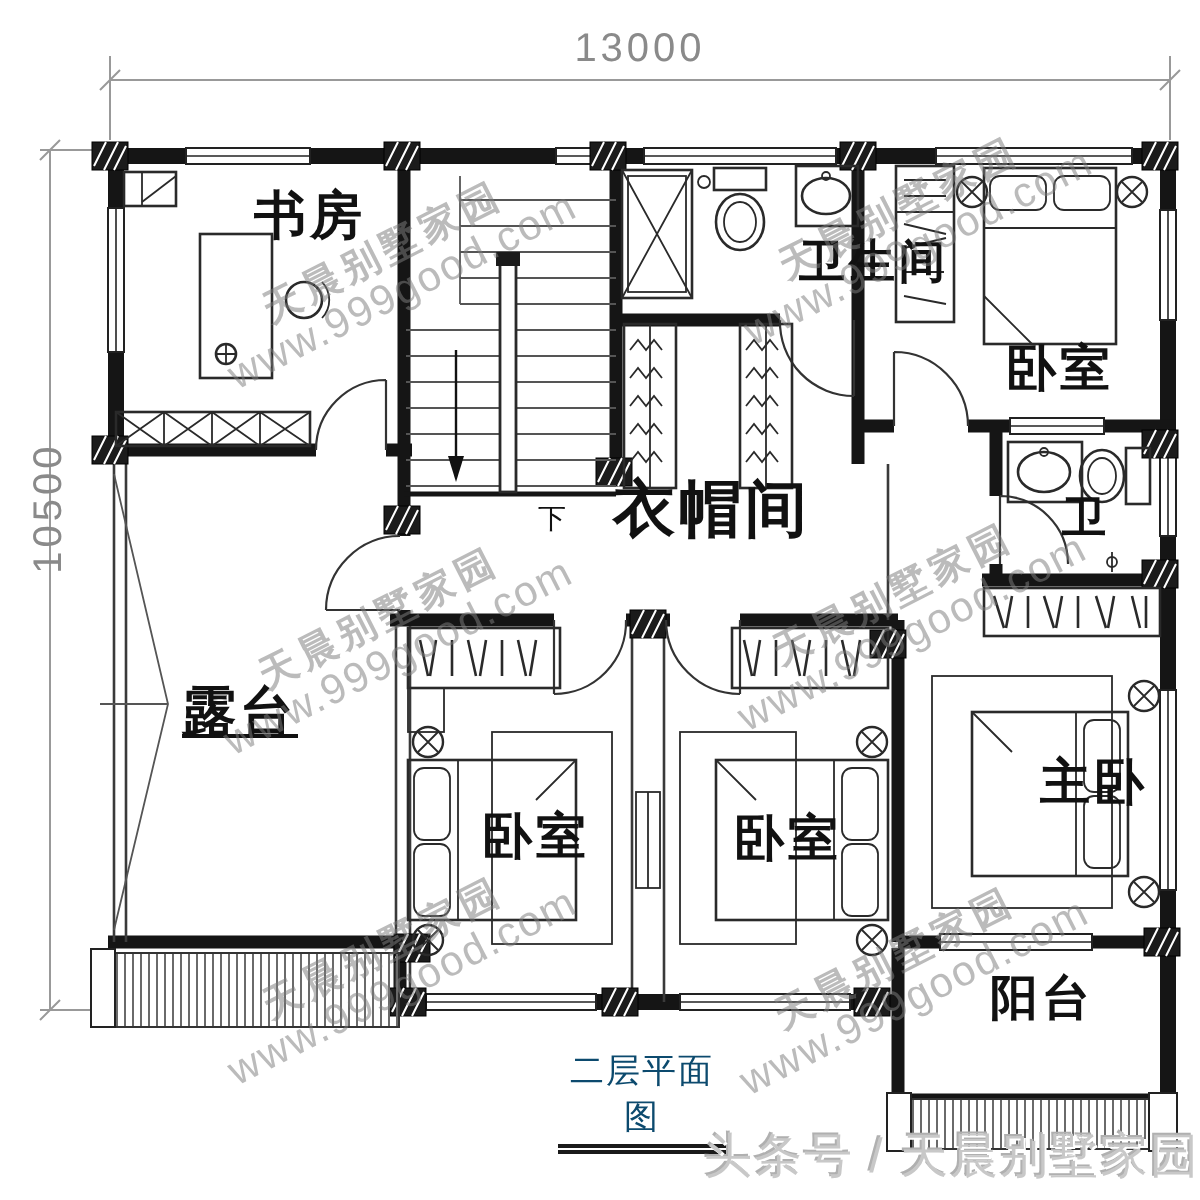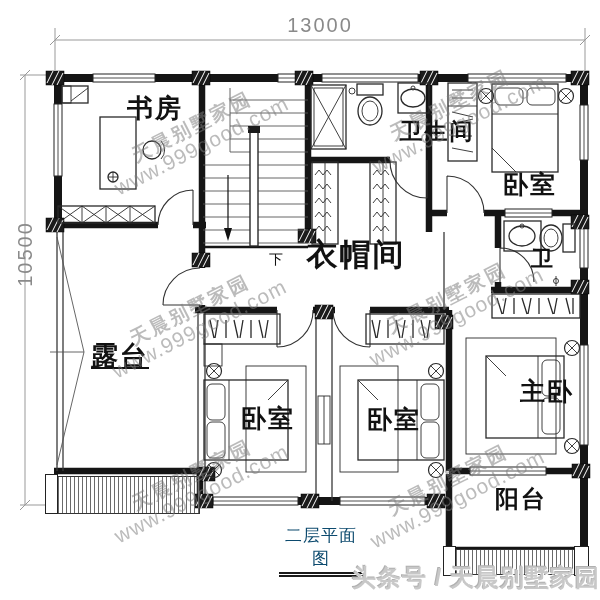--- a/index.html
+++ b/index.html
@@ -23,21 +23,21 @@
       font-size:20px;letter-spacing:2px;white-space:nowrap;}
   .dimtxt.vert{transform:translate(-50%,-50%) rotate(-90deg);}
   .wm{position:absolute;transform:translate(-50%,-50%) rotate(-27deg);text-align:center;
       color:rgba(125,125,125,0.52);white-space:nowrap;line-height:1.05;}
   .wm span{display:block;font-size:19px;letter-spacing:3px;font-weight:600;}
   .wm span.wm2{font-size:21px;letter-spacing:1px;font-weight:400;}
   .caption{position:absolute;left:279px;top:524px;width:84px;text-align:center;
       color:#0c4a6e;font-size:17px;font-weight:400;letter-spacing:1px;
       border-bottom:5px double #1a1a1a;padding-bottom:2px;}
   .footer{position:absolute;left:352px;top:562px;color:#c8c8c8;font-size:24px;
-      font-weight:700;letter-spacing:1px;white-space:nowrap;
+      font-weight:400;letter-spacing:1px;white-space:nowrap;
       text-shadow:1px 1px 0 #ffffff,-1px -1px 0 #b0b0b0;text-align:center;}
   .rail{position:absolute;border:1.2px solid #333;
       background:repeating-linear-gradient(90deg,#6a6a6a 0 1px,transparent 1px 4px);}
 </style>
 </head>
 <body>
 
 <div class="stage">
 
   <svg width="600" height="600" viewBox="0 0 600 600">

